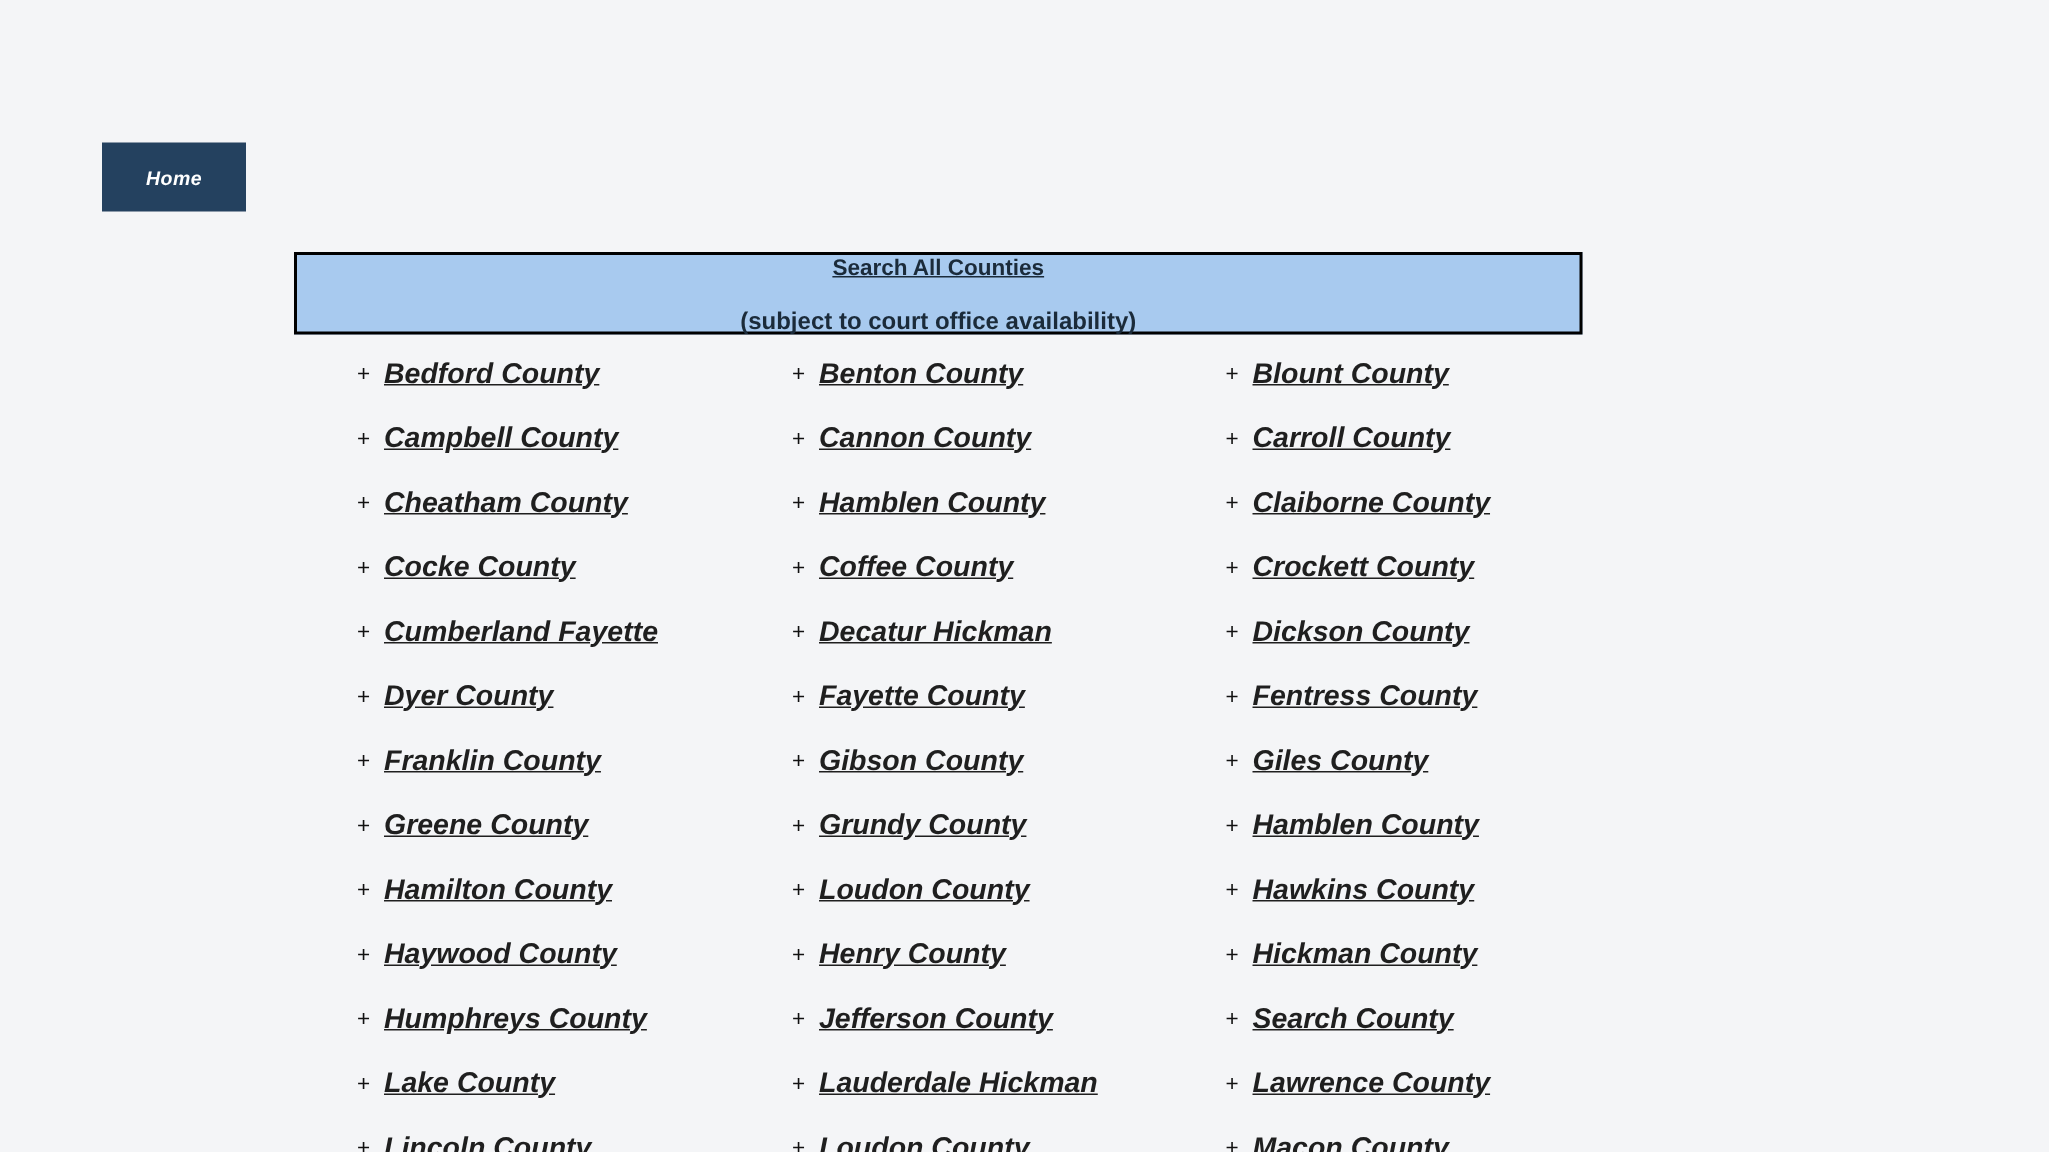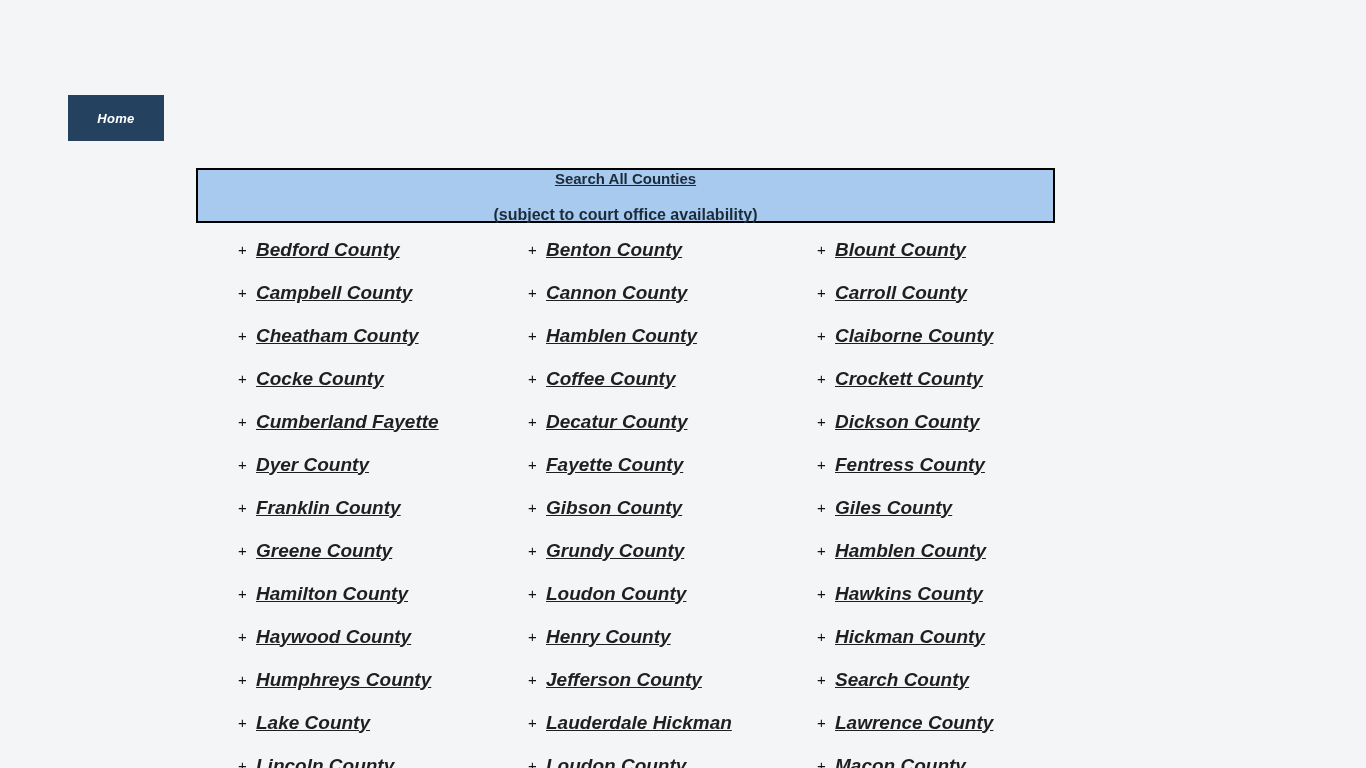--- a/index.html
+++ b/index.html
@@ -168,21 +168,21 @@
       <div class="county-cell col3">
         <span class="plus">+</span>
         <span class="county-link">Crockett County</span>
       </div>
       <div class="county-cell col1">
         <span class="plus">+</span>
         <span class="county-link">Cumberland Fayette</span>
       </div>
       <div class="county-cell col2">
         <span class="plus">+</span>
-        <span class="county-link">Decatur County</span>
+        <span class="county-link">Decatur Hickman</span>
       </div>
       <div class="county-cell col3">
         <span class="plus">+</span>
         <span class="county-link">Dickson County</span>
       </div>
       <div class="county-cell col1">
         <span class="plus">+</span>
         <span class="county-link">Dyer County</span>
       </div>
       <div class="county-cell col2">

